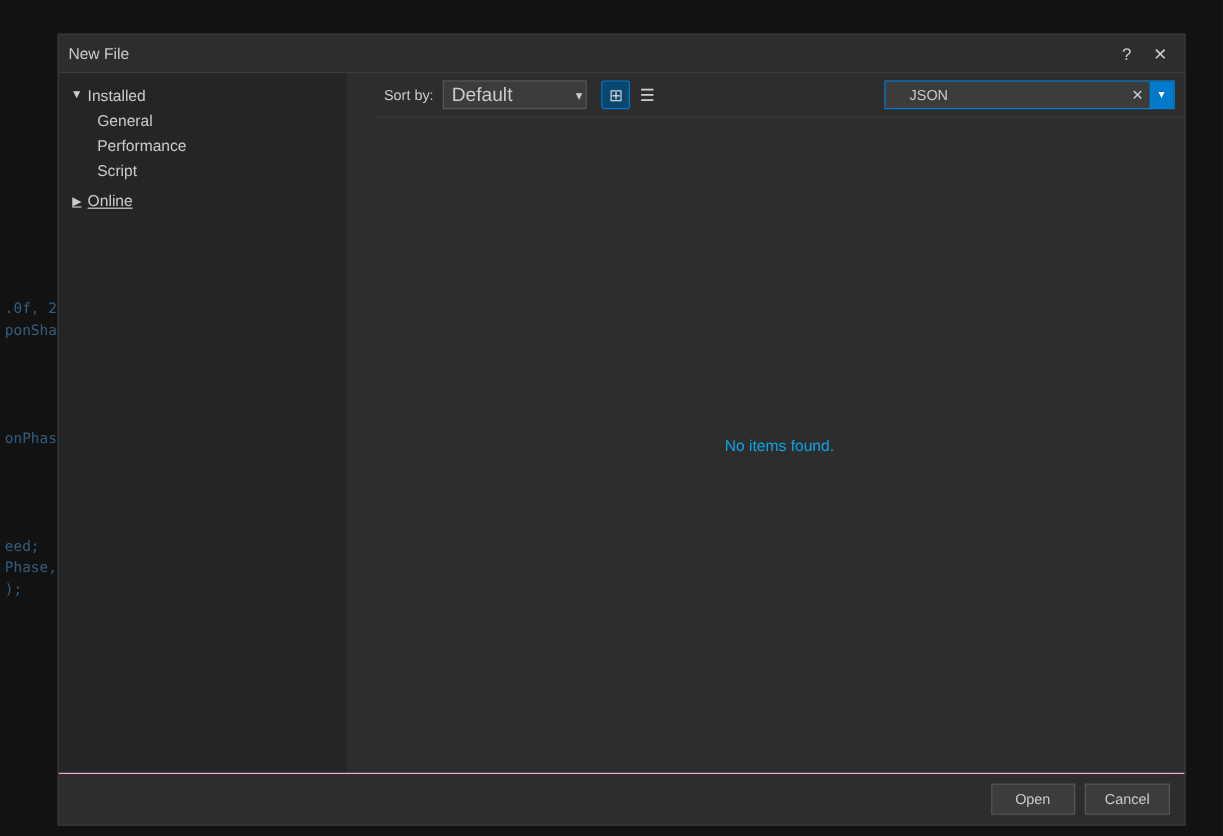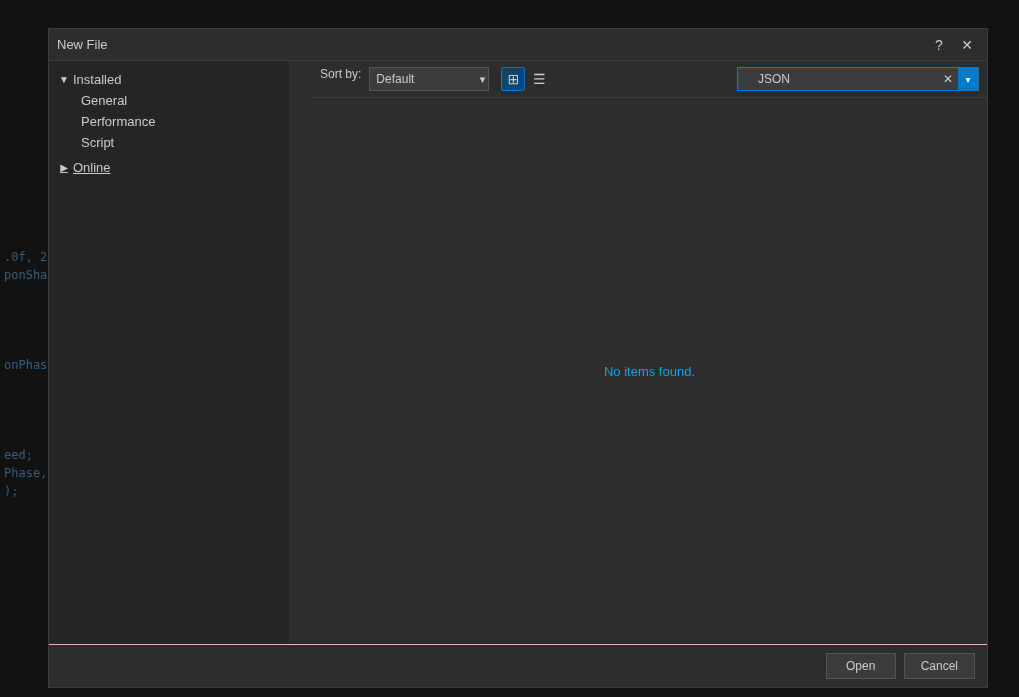--- a/index.html
+++ b/index.html
@@ -148,38 +148,38 @@
     .right-panel {
       flex: 1;
       display: flex;
       flex-direction: column;
       background: #2d2d2d;
     }
 
     
     .toolbar {
       display: flex;
-      align-items: flex-start;
+      align-items: center;
       padding: 6px 8px;
       gap: 8px;
       border-bottom: 1px solid #3c3c3c;
       flex-shrink: 0;
     }
 
     .sort-label {
       color: #cccccc;
       font-size: 12px;
       white-space: nowrap;
     }
 
     .sort-select {
       background: #3c3c3c;
       border: 1px solid #555;
       color: #cccccc;
-      font-size: 12px;
+      font-size: 16px;
       padding: 2px 18px 2px 6px;
       height: 24px;
       appearance: none;
       cursor: pointer;
       width: 120px;
       position: relative;
     }
 
     .select-wrapper {
       position: relative;

